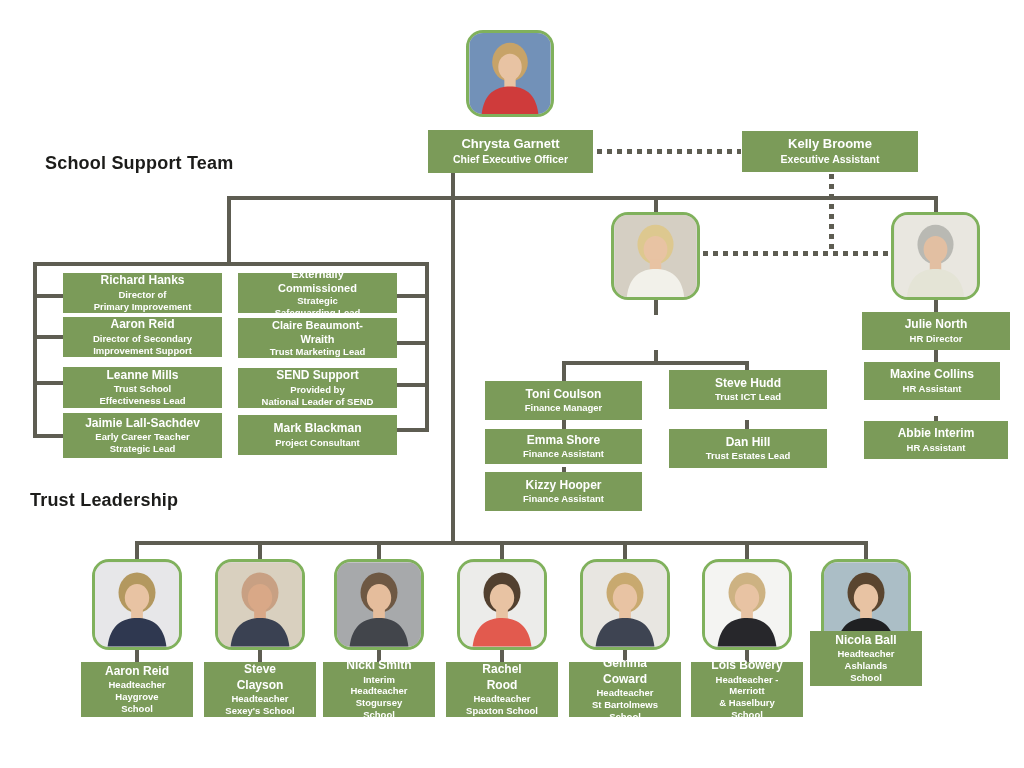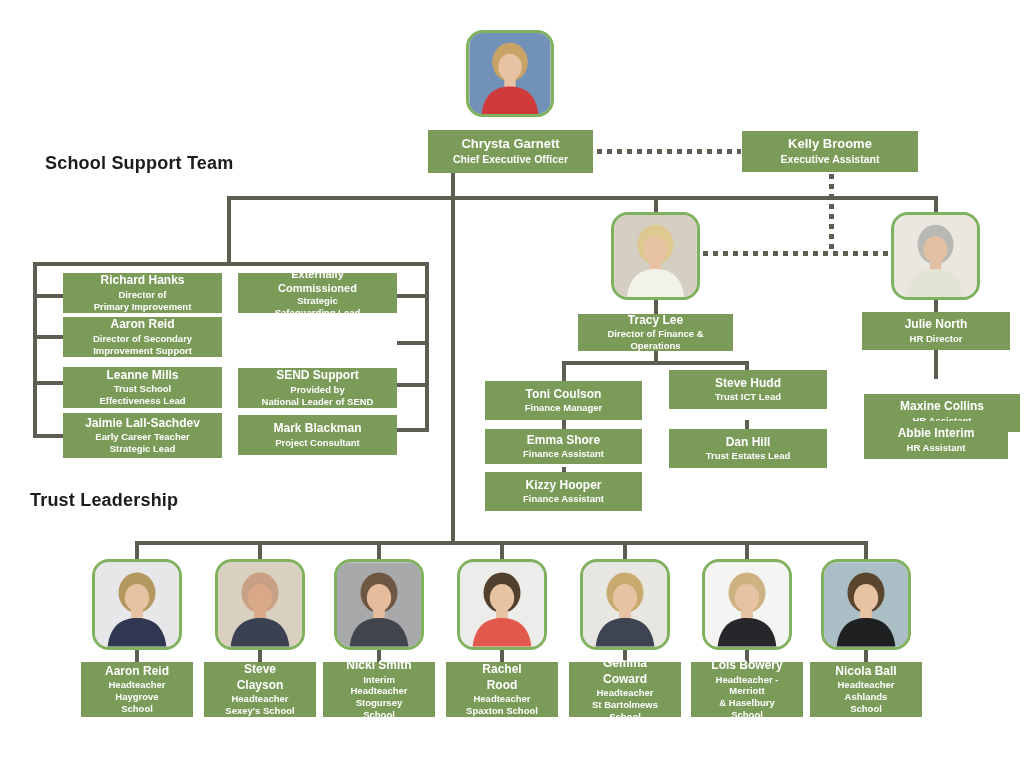--- a/index.html
+++ b/index.html
@@ -243,34 +243,34 @@
     <div class="name">Jaimie Lall-Sachdev</div>
     <div class="role">Early Career Teacher
 Strategic Lead</div>
   </div>
 
   <div class="box" style="left:238px; top:273px; width:159px; height:40px;">
     <div class="name" style="font-size:11px;">Externally Commissioned</div>
     <div class="role">Strategic
 Safeguarding Lead</div>
   </div>
+  <div class="box" style="left:238px; top:318px; width:159px; height:40px;">
+    <div class="name" style="font-size:11px;">Claire Beaumont-Wraith</div>
+    <div class="role">Trust Marketing Lead</div>
+  </div>
   <div class="box" style="left:238px; top:368px; width:159px; height:40px;">
     <div class="name">SEND Support</div>
     <div class="role">Provided by
 National Leader of SEND</div>
   </div>
   <div class="box" style="left:238px; top:415px; width:159px; height:40px;">
     <div class="name">Mark Blackman</div>
     <div class="role">Project Consultant</div>
   </div>
 
-  <div class="box" style="left:578px; top:314px; width:155px; height:37px;">
-    <div class="name">Tracy Lee</div>
-    <div class="role">Director of Finance &amp; Operations</div>
-  </div>
   <div class="box" style="left:485px; top:381px; width:157px; height:39px;">
     <div class="name">Toni Coulson</div>
     <div class="role">Finance Manager</div>
   </div>
   <div class="box" style="left:485px; top:429px; width:157px; height:35px;">
     <div class="name">Emma Shore</div>
     <div class="role">Finance Assistant</div>
   </div>
   <div class="box" style="left:485px; top:472px; width:157px; height:39px;">
     <div class="name">Kizzy Hooper</div>
@@ -282,21 +282,21 @@
   </div>
   <div class="box" style="left:669px; top:429px; width:158px; height:39px;">
     <div class="name">Dan Hill</div>
     <div class="role">Trust Estates Lead</div>
   </div>
 
   <div class="box" style="left:862px; top:312px; width:148px; height:38px;">
     <div class="name">Julie North</div>
     <div class="role">HR Director</div>
   </div>
-  <div class="box" style="left:864px; top:394px; width:156px; height:38px;text-align:right;">
+  <div class="box" style="left:864px; top:362px; width:136px; height:38px;text-align:right;">
     <div class="name">Maxine Collins</div>
     <div class="role">HR Assistant</div>
   </div>
   <div class="box" style="left:864px; top:421px; width:144px; height:38px;">
     <div class="name">Abbie Interim</div>
     <div class="role">HR Assistant</div>
   </div>
 
   <div class="box" style="left:81px; top:662px; width:112px; height:55px;">
     <div class="name">Aaron Reid</div>
@@ -321,19 +321,19 @@
   <div class="box" style="left:569px; top:662px; width:112px; height:55px;">
     <div class="name">Gemma Coward</div>
     <div class="role">Headteacher
 St Bartolmews School</div>
   </div>
   <div class="box" style="left:691px; top:662px; width:112px; height:55px;">
     <div class="name">Lois Bowery</div>
     <div class="role">Headteacher - Merriott
 &amp; Haselbury School</div>
   </div>
-  <div class="box" style="left:810px; top:662px; width:112px; height:55px;">
+  <div class="box" style="left:810px; top:631px; width:112px; height:55px;">
     <div class="name">Nicola Ball</div>
     <div class="role">Headteacher
 Ashlands School</div>
   </div>
 
 </div>
 
 </body></html>

